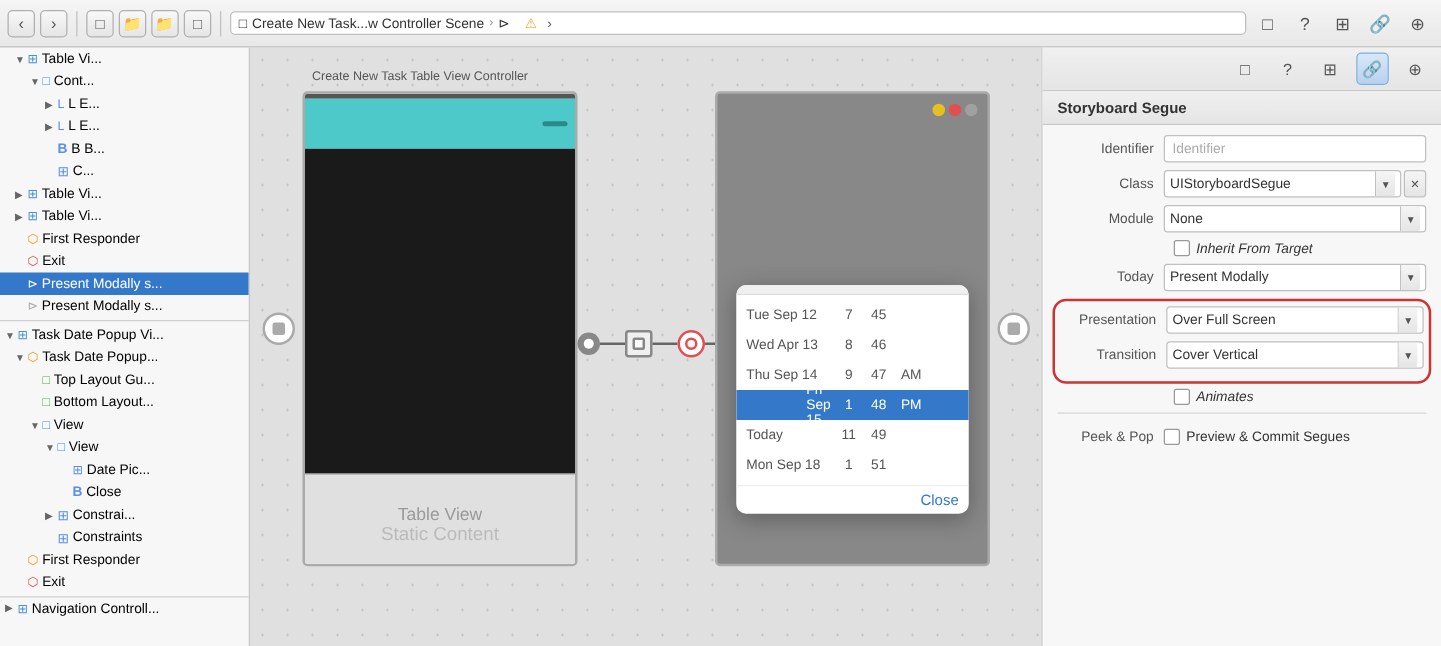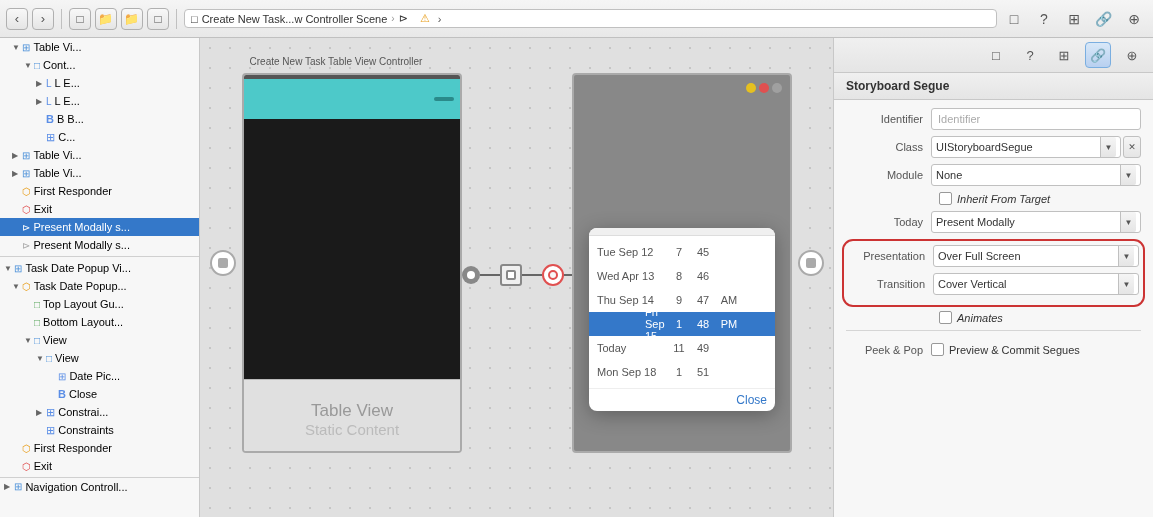--- a/index.html
+++ b/index.html
@@ -139,21 +139,21 @@
       height: 80px;
       background: #e0e0e0;
       display: flex;
       flex-direction: column;
       align-items: center;
       justify-content: center;
       border-top: 1px solid #bbb;
     }
 
     .table-view-label {
-      font-size: 17px;
+      font-size: 14px;
       color: #999;
     }
 
     .static-content-label {
       font-size: 15px;
       color: #bbb;
     }
 
     
     .phone2 {

